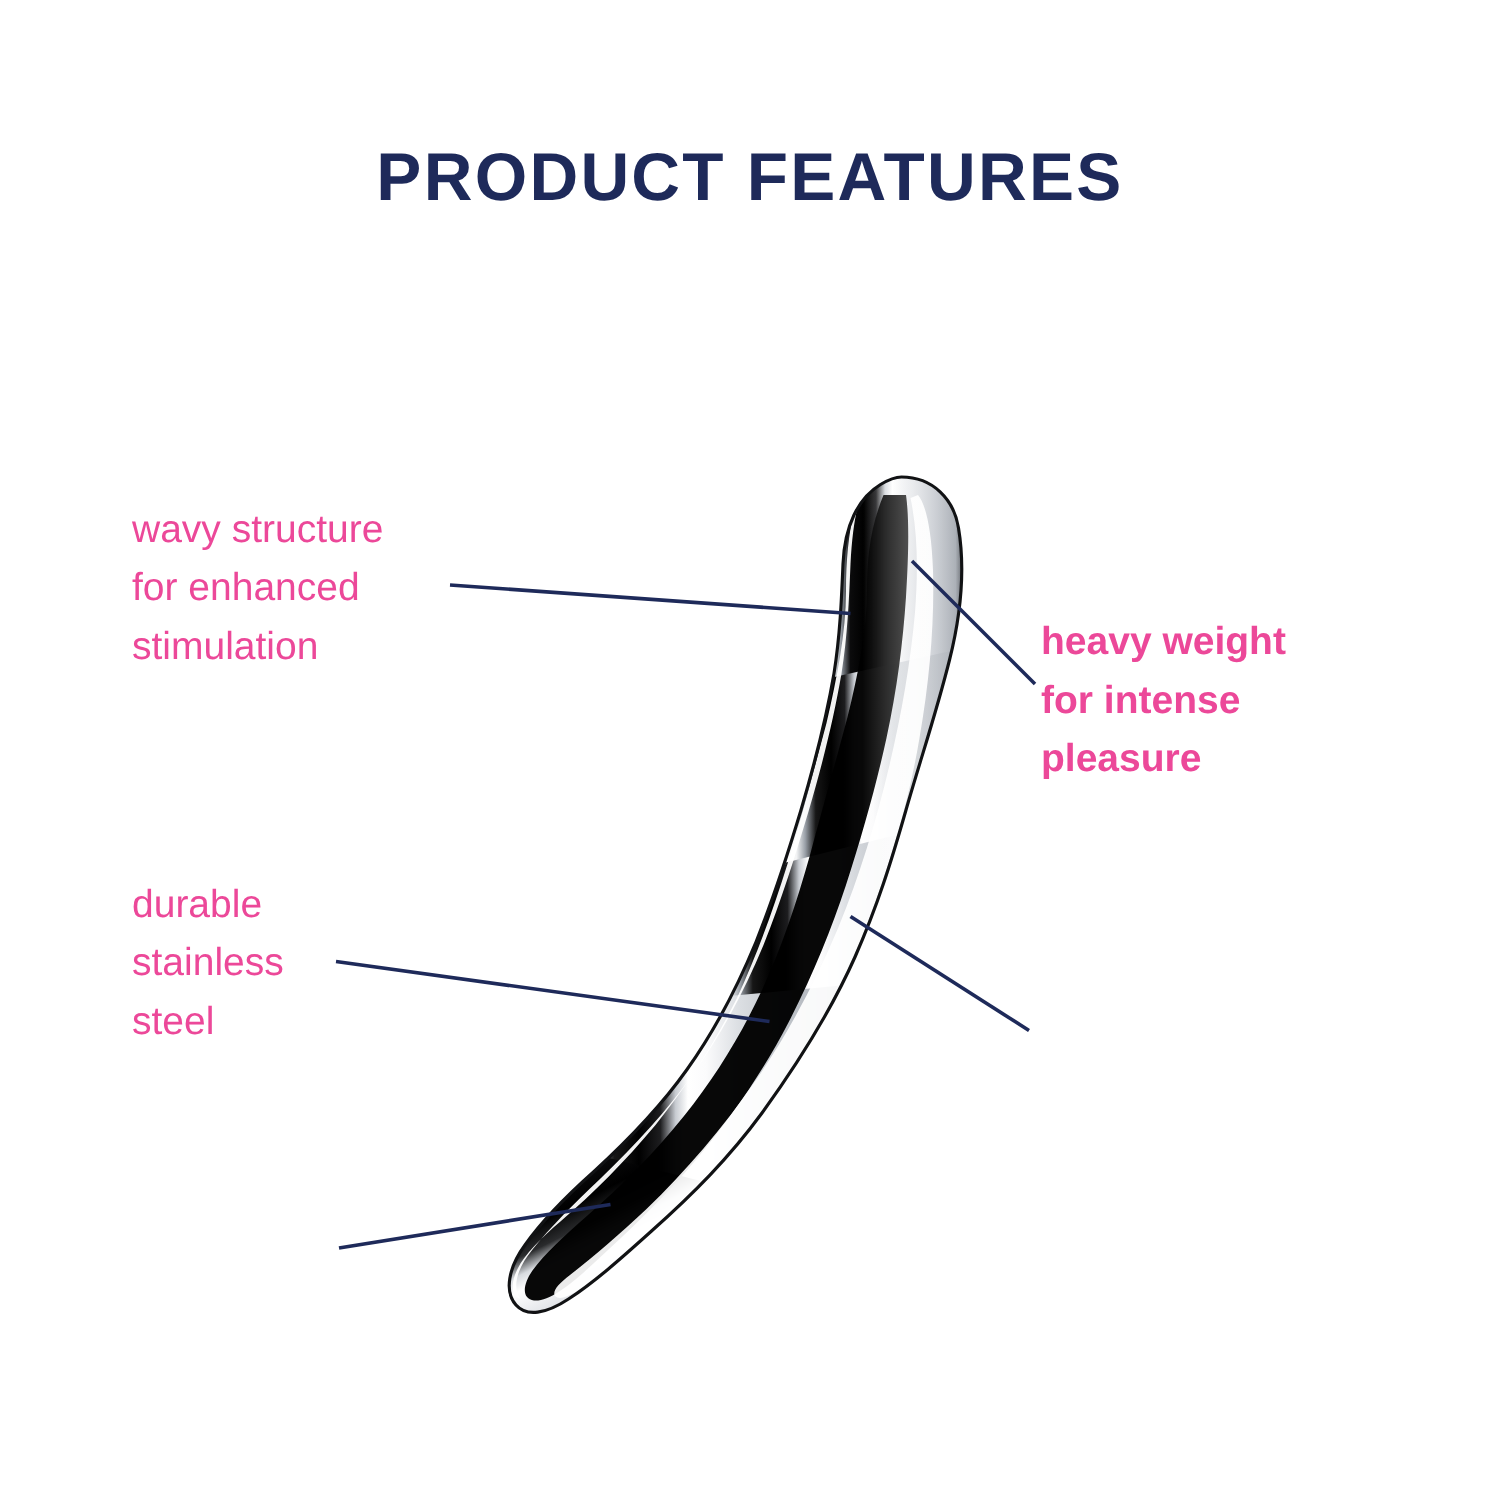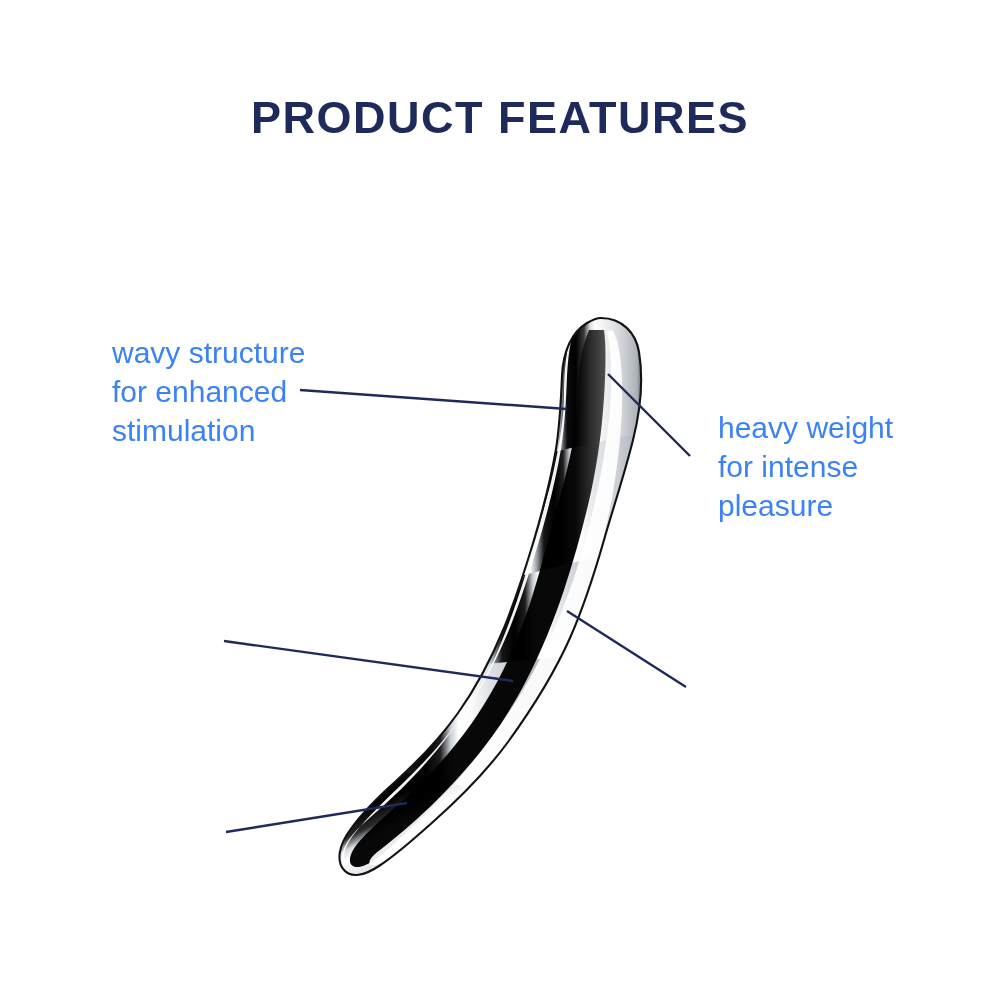--- a/index.html
+++ b/index.html
@@ -29,28 +29,27 @@
     font-size: 45px;
     letter-spacing: 1.5px;
     color: #1e2a5a;
     text-transform: uppercase;
     white-space: nowrap;
   }
   .feature-label {
     position: absolute;
     font-family: "Liberation Sans", sans-serif;
     font-weight: 500;
-    font-size: 30px;
+    font-size: 26px;
     line-height: 39px;
-    color: #3b82f6;
+    color: #ec4899;
     white-space: pre-line;
-    margin-left: 24px;
   }
   .label-left  { text-align: left; }
-  .label-right { text-align: left; }
+  .label-right { text-align: left; font-weight: bold; }
   #label-wavy-structure      { left: 88px;  top: 333px; width: 260px; }
   #label-durable-steel       { left: 88px;  top: 583px; width: 260px; }
   #label-smooth-surface      { left: 88px;  top: 768px; width: 260px; }
   #label-heavy-weight        { left: 694px; top: 408px; width: 280px; }
   #label-hot-cold-play       { left: 694px; top: 645px; width: 280px; }
 
   #leader-lines, #product-figure {
     position: absolute;
     left: 0;
     top: 0;
@@ -259,20 +258,23 @@
     <line x1="224" y1="641" x2="513" y2="681" stroke="#1e2a5a" stroke-width="2.4"></line>
     <line x1="226" y1="832" x2="407" y2="803" stroke="#1e2a5a" stroke-width="2.4"></line>
     <line x1="608" y1="374" x2="690" y2="456" stroke="#1e2a5a" stroke-width="2.4"></line>
     <line x1="567" y1="611" x2="686" y2="687" stroke="#1e2a5a" stroke-width="2.4"></line>
   </svg>
 
   <div class="feature-label label-left" id="label-wavy-structure">wavy structure
 for enhanced
 stimulation</div>
 
+  <div class="feature-label label-left" id="label-durable-steel">durable
+stainless
+steel</div>
 
 
   <div class="feature-label label-right" id="label-heavy-weight">heavy weight
 for intense
 pleasure</div>
 
 
 </div>
 
 </body></html>

